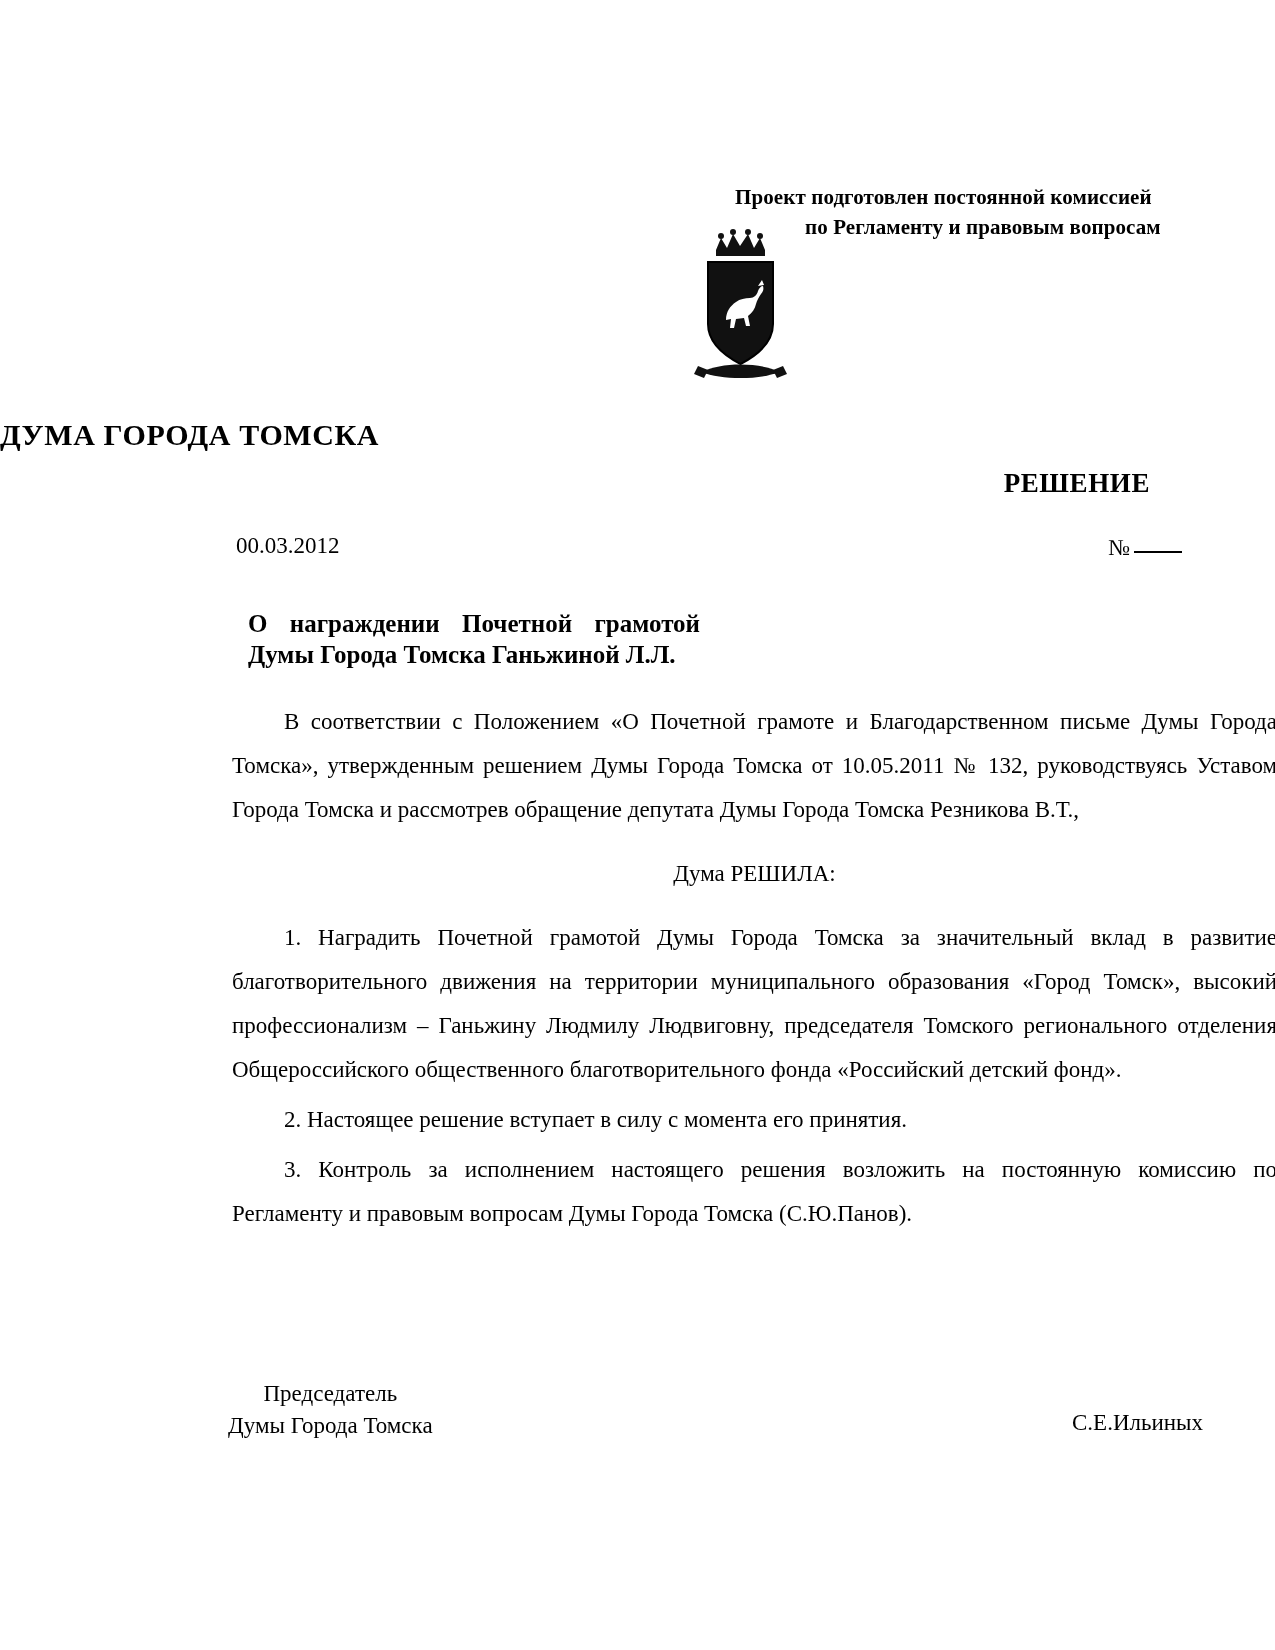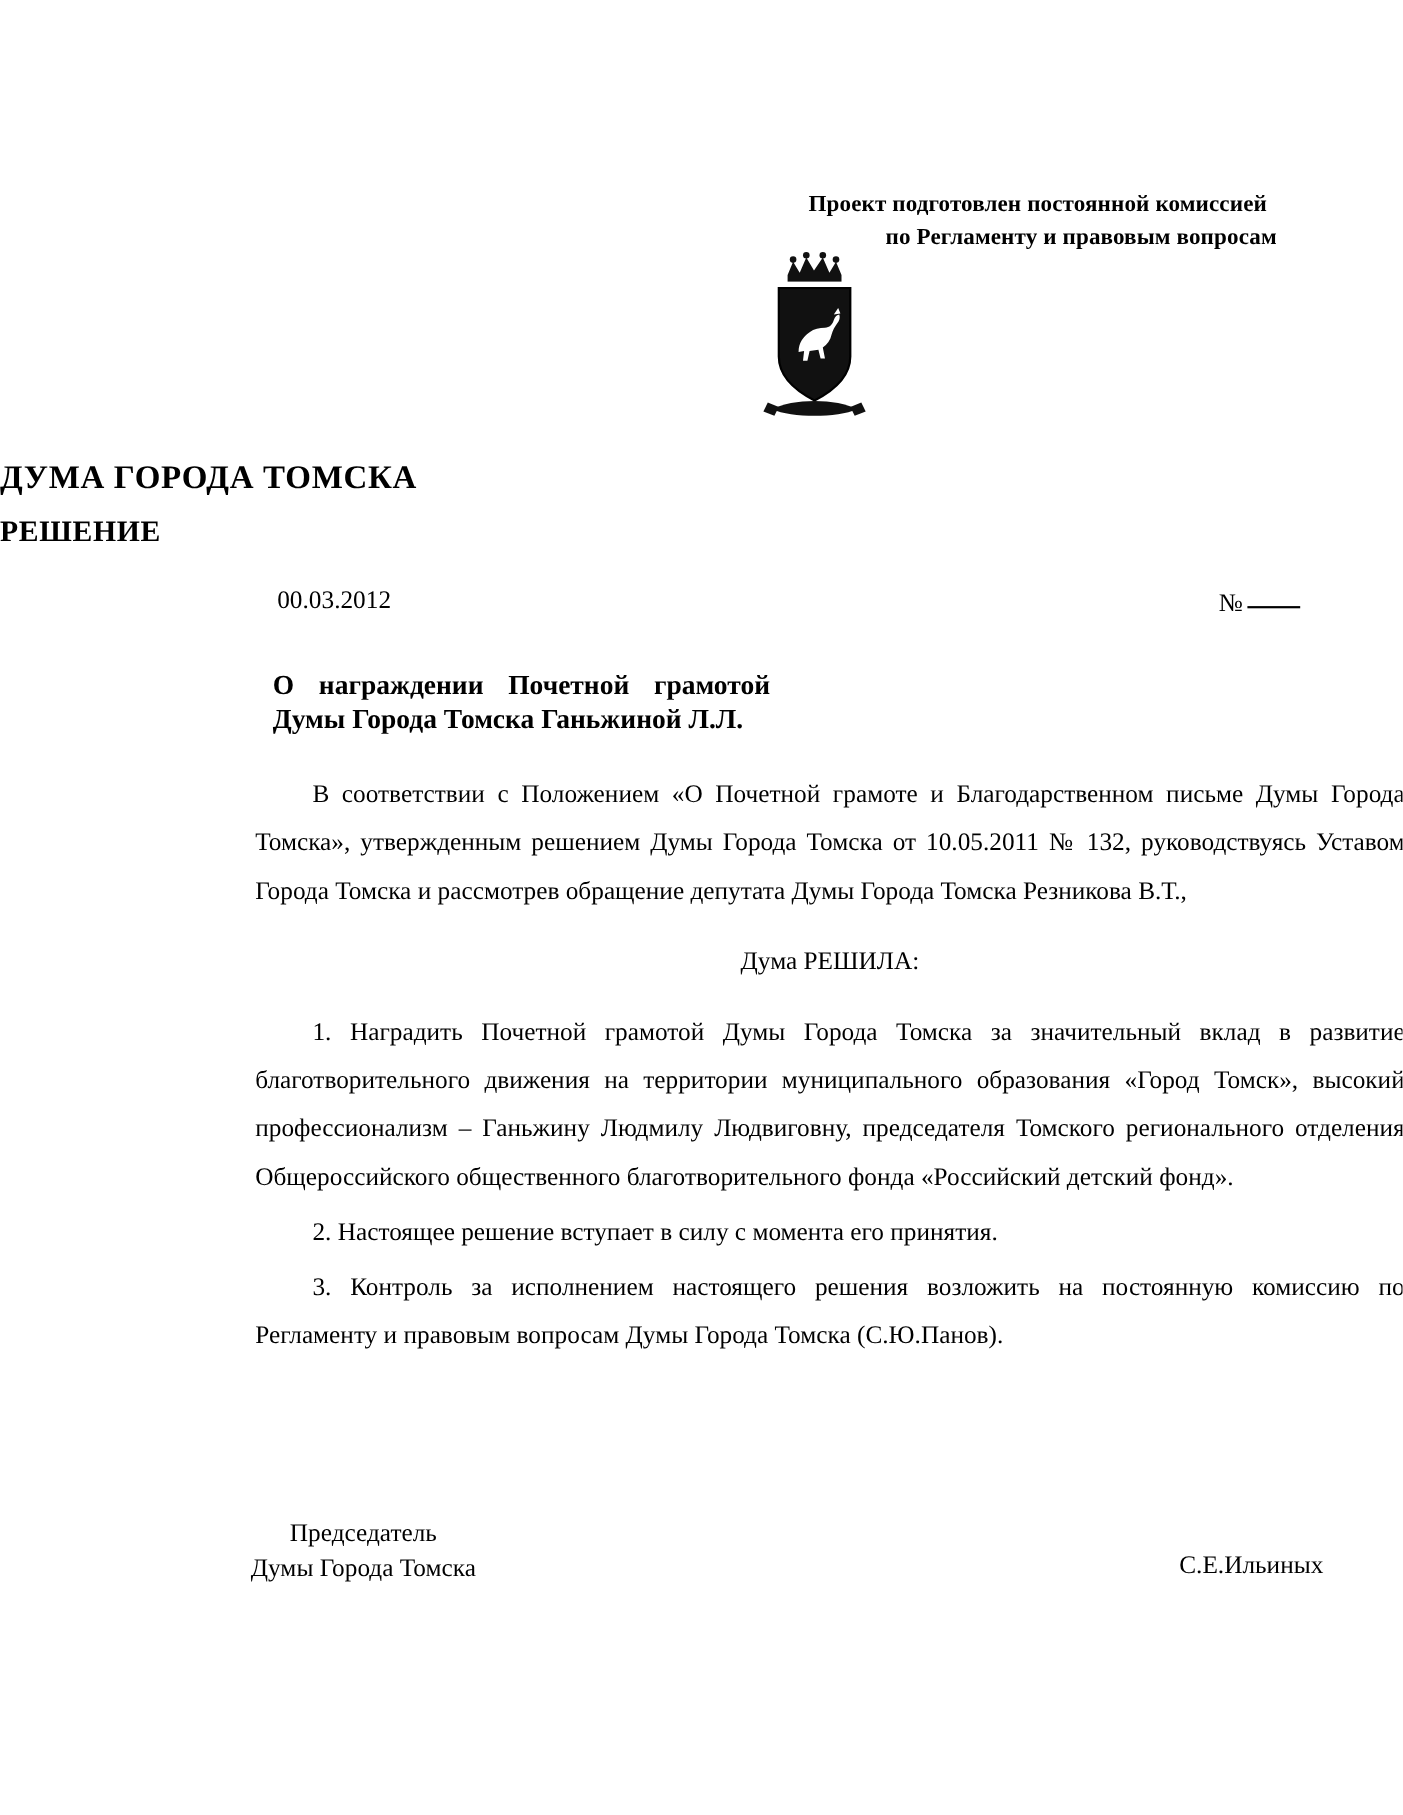--- a/index.html
+++ b/index.html
@@ -20,21 +20,21 @@
     position: absolute;
     left: 0; top: 0;
     width: 1275px;
     height: 1650px;
   }
 
   
   .header-note {
     position: absolute;
     left: 735px;
-    top: 170px;
+    top: 182px;
     width: 520px;
     font-size: 21px;
     font-weight: bold;
     line-height: 30px;
     letter-spacing: 0.1px;
     white-space: nowrap;
   }
   .header-note .line2 {
     padding-left: 70px;
   }
@@ -57,30 +57,30 @@
     text-align: left;
     font-size: 30px;
     font-weight: bold;
     letter-spacing: 0.6px;
   }
   .doc-type {
     position: absolute;
     left: 0;
     top: 468px;
     width: 1150px;
-    text-align: left;
+    text-align: right;
     font-size: 27px;
     font-weight: bold;
     letter-spacing: 0.6px;
   }
 
   
   .date {
     position: absolute;
-    left: 252px;
+    left: 236px;
     top: 533px;
     font-size: 23px;
   }
   .number {
     position: absolute;
     left: 1108px;
     top: 535px;
     font-size: 23px;
   }
   .number .blank {

